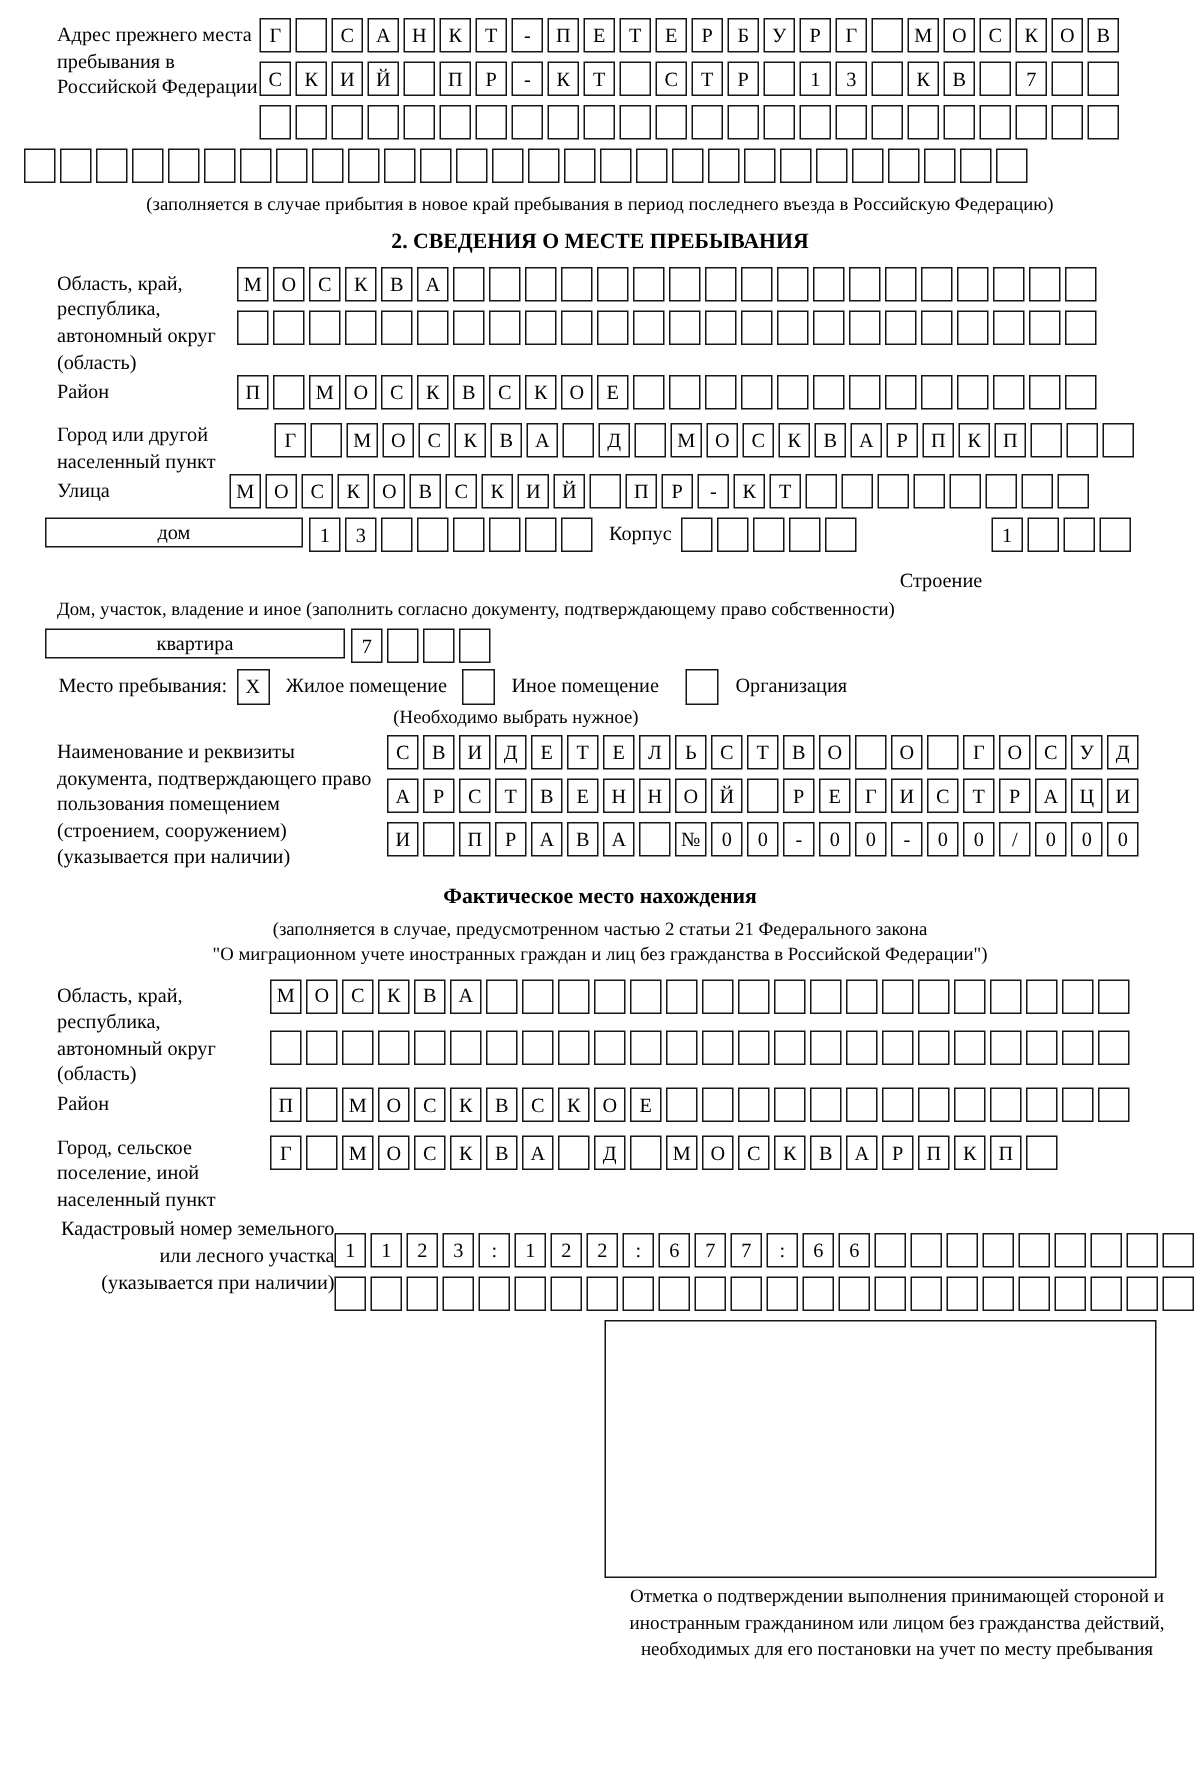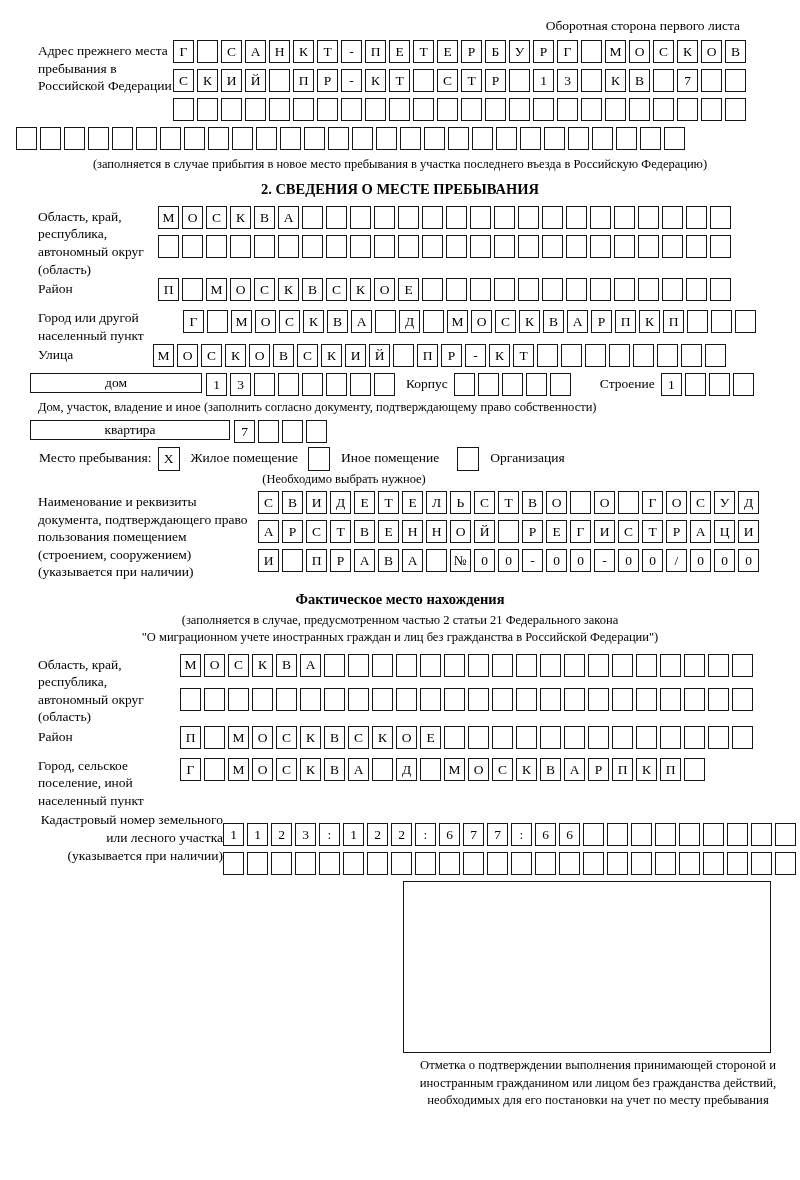--- a/index.html
+++ b/index.html
@@ -34,21 +34,20 @@
   .mesto-note{margin-left:118px;width:436px;text-align:center;font-size:12.5px;margin-top:1px;}
   .ml30{margin-left:30px;}
   .mt4{margin-top:4px;}
   .mt6{margin-top:6px;}
 </style>
 </head>
 <body>
 
 <div class="page">
 
-  <div class="hdr-right">Оборотная сторона первого листа</div>
 
   <div class="row mt6">
     <div class="lbl ml30" style="width:135px;">Адрес прежнего места пребывания в Российской Федерации</div>
     <div class="rows-col">
       <div class="cells">
           <span class="cb">Г</span>
           <span class="cb"></span>
           <span class="cb">С</span>
           <span class="cb">А</span>
           <span class="cb">Н</span>
@@ -149,21 +148,21 @@
       <span class="cb"></span>
       <span class="cb"></span>
       <span class="cb"></span>
       <span class="cb"></span>
       <span class="cb"></span>
       <span class="cb"></span>
       <span class="cb"></span>
       <span class="cb"></span>
       <span class="cb"></span>
     </div>
-  <div class="note-c">(заполняется в случае прибытия в новое место пребывания в участка последнего въезда в Российскую Федерацию)</div>
+  <div class="note-c">(заполняется в случае прибытия в новое край пребывания в период последнего въезда в Российскую Федерацию)</div>
 
   <div class="sec-title">2. СВЕДЕНИЯ О МЕСТЕ ПРЕБЫВАНИЯ</div>
 
   <div class="row">
     <div class="lbl ml30" style="width:120px;">Область, край, республика, автономный округ (область)</div>
     <div class="rows-col">
       <div class="cells">
           <span class="cb">М</span>
           <span class="cb">О</span>
           <span class="cb">С</span>
@@ -321,21 +320,21 @@
         <span class="cb"></span>
       </div>
     <div class="inline-lbl">Корпус</div>
     <div class="cells" style="margin-bottom:0;">
         <span class="cb"></span>
         <span class="cb"></span>
         <span class="cb"></span>
         <span class="cb"></span>
         <span class="cb"></span>
       </div>
-    <div class="inline-lbl" style="padding-left:26px;">Строение</div>
+    <div class="inline-lbl" style="padding-left:26px;margin-top:31px;">Строение</div>
     <div class="cells" style="margin-bottom:0;">
         <span class="cb">1</span>
         <span class="cb"></span>
         <span class="cb"></span>
         <span class="cb"></span>
       </div>
   </div>
   <div class="note-l">Дом, участок, владение и иное (заполнить согласно документу, подтверждающему право собственности)</div>
 
   <div class="row" style="margin-left:22px;margin-bottom:4px;">

